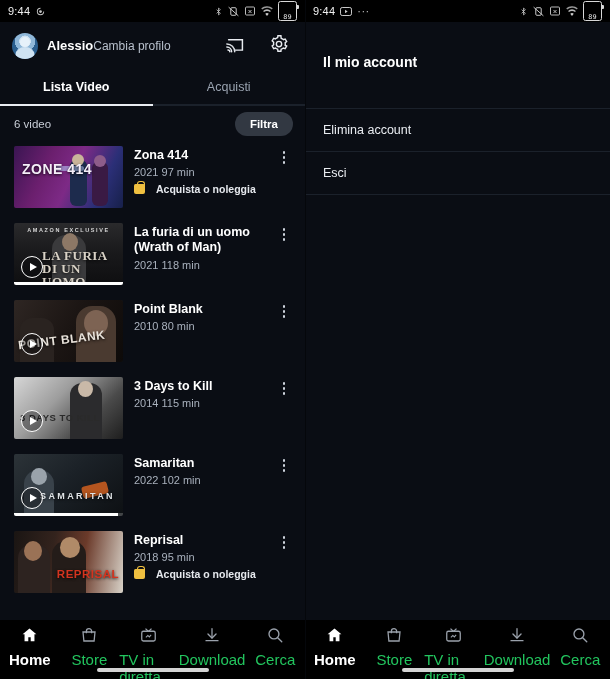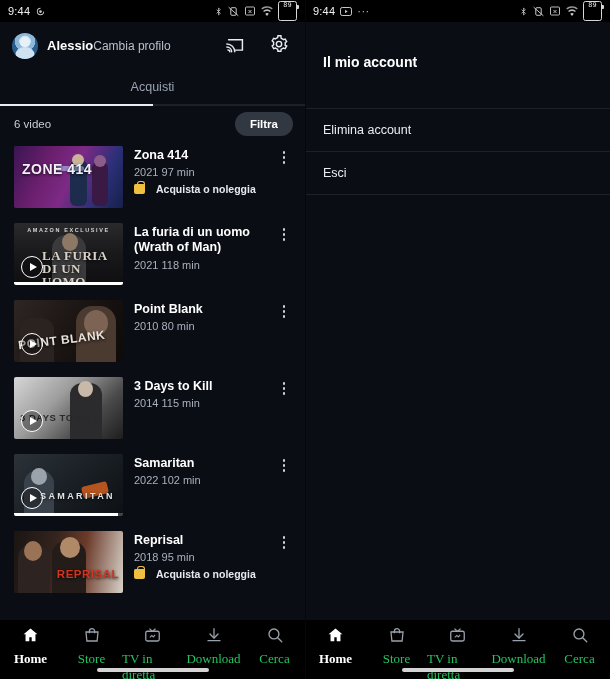--- a/index.html
+++ b/index.html
@@ -21,21 +21,21 @@
     display: flex; align-items: center; justify-content: space-between;
     padding: 0 8px; color: #e8e8e8; font-size: 10.5px; letter-spacing: .2px;
   }
   .sb-left { display: flex; align-items: center; gap: 5px; }
   .sb-right { display: flex; align-items: center; gap: 4px; }
   .sb-time { font-size: 11px; color: #f0f0f0; }
   .sb-ico { display: inline-flex; align-items: center; justify-content: center; opacity: .92; }
   .sb-dots { font-size: 11px; color: #bdbdbd; letter-spacing: .5px; }
   .battery {
     position: relative; width: 19px; height: 20px; border: 1px solid #d8d8d8;
-    border-radius: 2.5px; display: flex; align-items: flex-start; justify-content: center;
+    border-radius: 2.5px; display: flex; align-items: flex-end; justify-content: center;
   }
   .battery::after {
     content: ""; position: absolute; right: -3px; top: 3px; width: 2px; height: 4px;
     background: #d8d8d8; border-radius: 0 1px 1px 0;
   }
   .battery span { font-size: 6.5px; color: #e9e9e9; line-height: 1; font-family: "DejaVu Sans", sans-serif; }
 
   
   .profile-row {
     height: 48px; flex: 0 0 48px; display: flex; align-items: center;
@@ -151,21 +151,21 @@
   
   .bottom-nav {
     flex: 0 0 59px; height: 59px; background: #000;
     display: flex; align-items: flex-start; padding-top: 6px; position: relative;
   }
   .nav-item {
     flex: 1; display: flex; flex-direction: column; align-items: center; gap: 3px;
     color: #22c55e; cursor: pointer;
   }
   .nav-item.active { color: #fff; }
-  .nav-label { font-size: 13px; font-family: Liberation Serif, serif; }
+  .nav-label { font-size: 15px; }
   .nav-item.active .nav-label { font-weight: 700; }
   .home-indicator {
     position: absolute; left: 50%; transform: translateX(-50%); bottom: 7px;
     width: 112px; height: 4px; border-radius: 2px; background: #d3d3d3;
   }
   .divider-v { position: absolute; left: 305px; top: 0; width: 1px; height: 679px; background: #05070b; }
 </style>
 </head>
 <body>
 
@@ -236,20 +236,23 @@
             <svg width="20" height="20" viewBox="0 0 24 24" fill="none" stroke="#e9ecf1" stroke-width="1.7">
               <circle cx="12" cy="12" r="3.2"></circle>
               <path d="M19.4 13.5a7.6 7.6 0 0 0 0-3l1.8-1.4-1.8-3.1-2.2.7a7.6 7.6 0 0 0-2.6-1.5L14.3 2h-3.6l-.3 2.3a7.6 7.6 0 0 0-2.6 1.5l-2.2-.7-1.8 3.1L5.6 10a7.6 7.6 0 0 0 0 3l-1.8 1.4 1.8 3.1 2.2-.7a7.6 7.6 0 0 0 2.6 1.5l.3 2.3h3.6l.3-2.3a7.6 7.6 0 0 0 2.6-1.5l2.2.7 1.8-3.1z"></path>
             </svg>
           </span>
         </div>
       </div>
     </div>
 
     <div class="tabs">
+      <div class="tab active">
+        <span>Lista Video</span>
+      </div>
       <div class="tab">
         <span>Acquisti</span>
       </div>
     </div>
     <div class="tabs-rule"></div>
 
     <div class="list-head">
       <span class="count">6 video</span>
       <button class="filter-btn">Filtra</button>
     </div>

